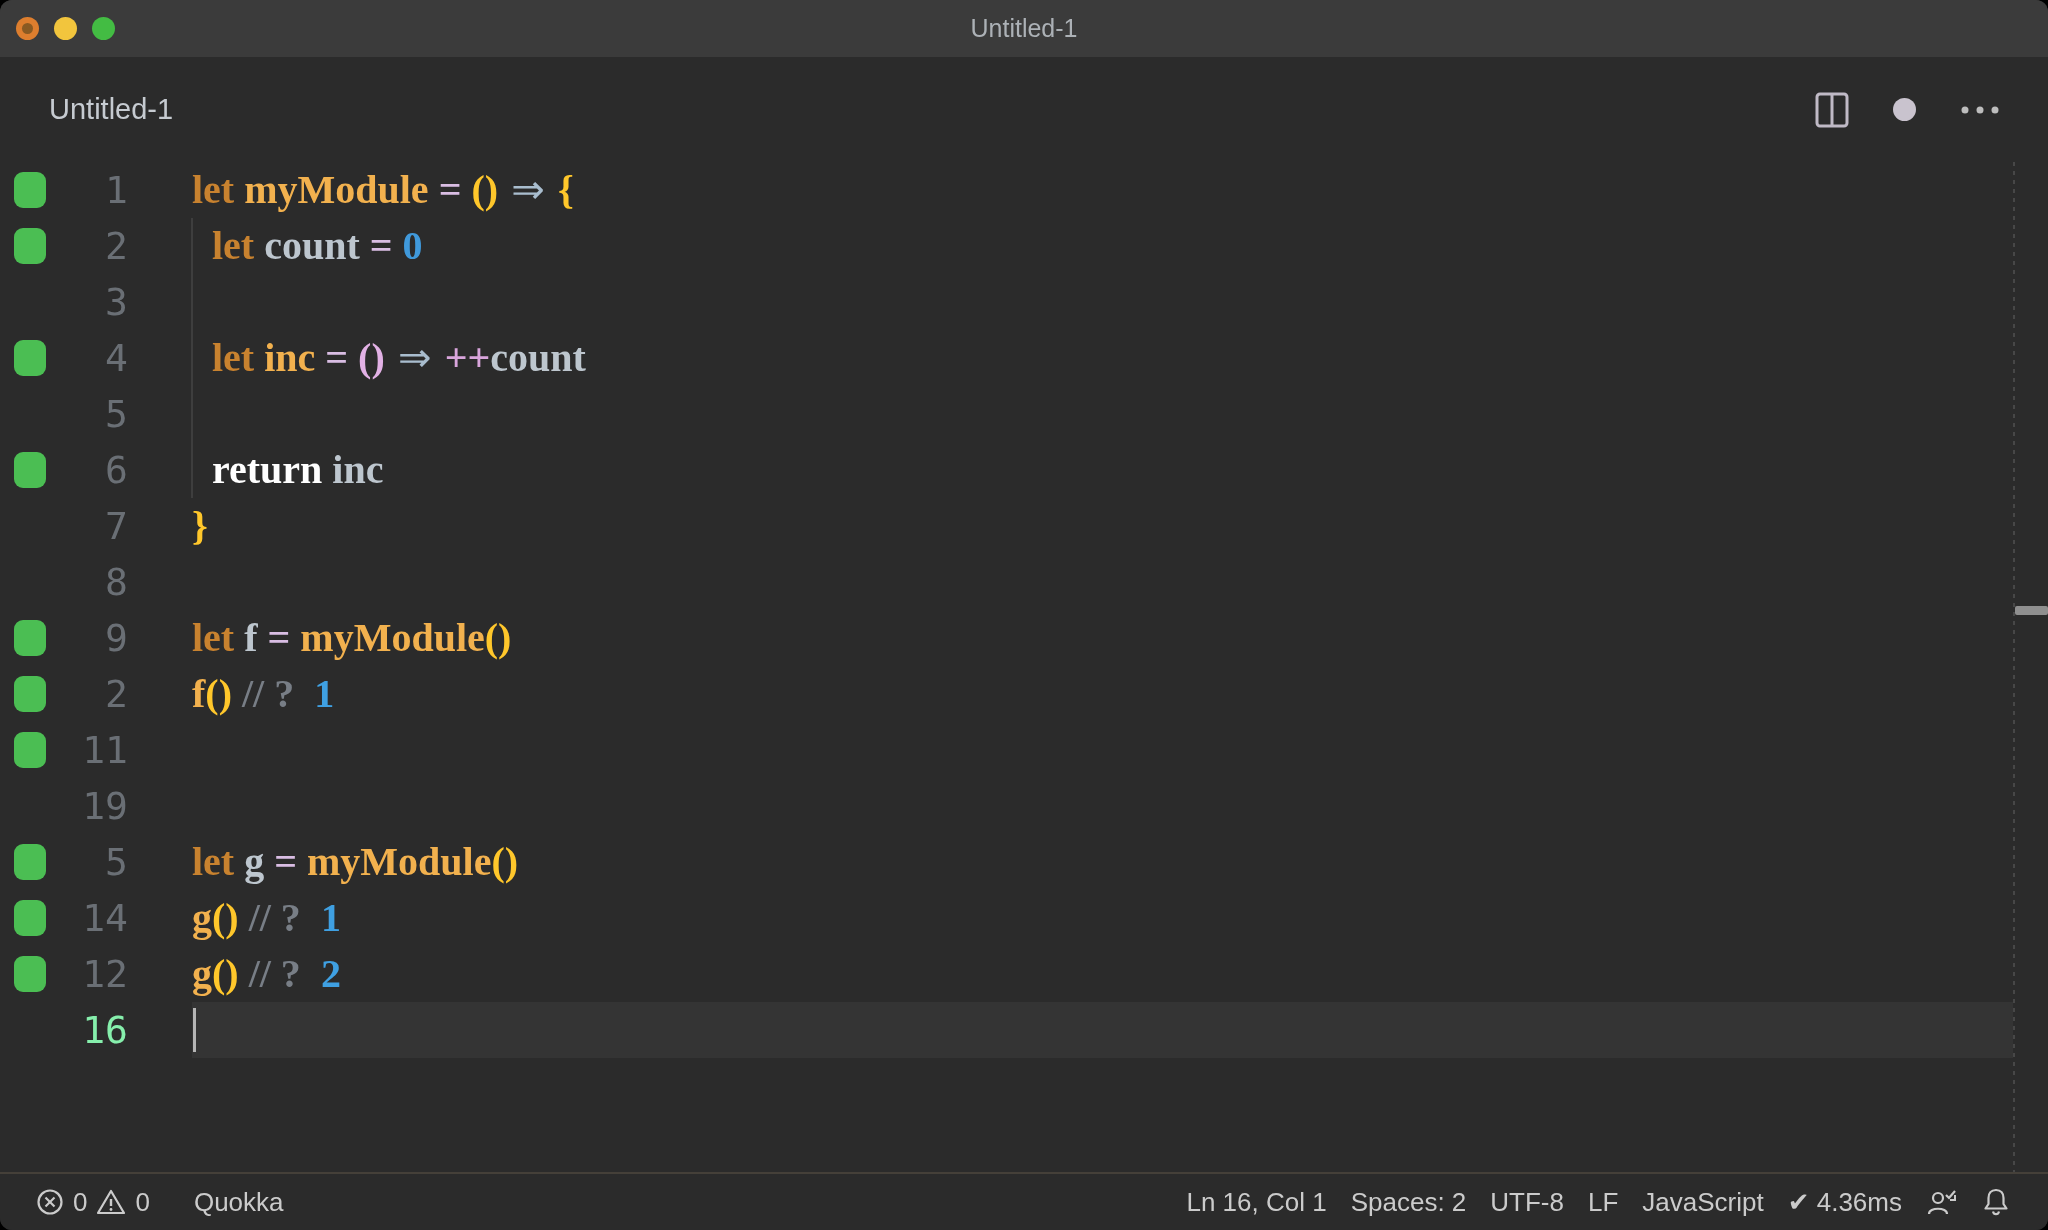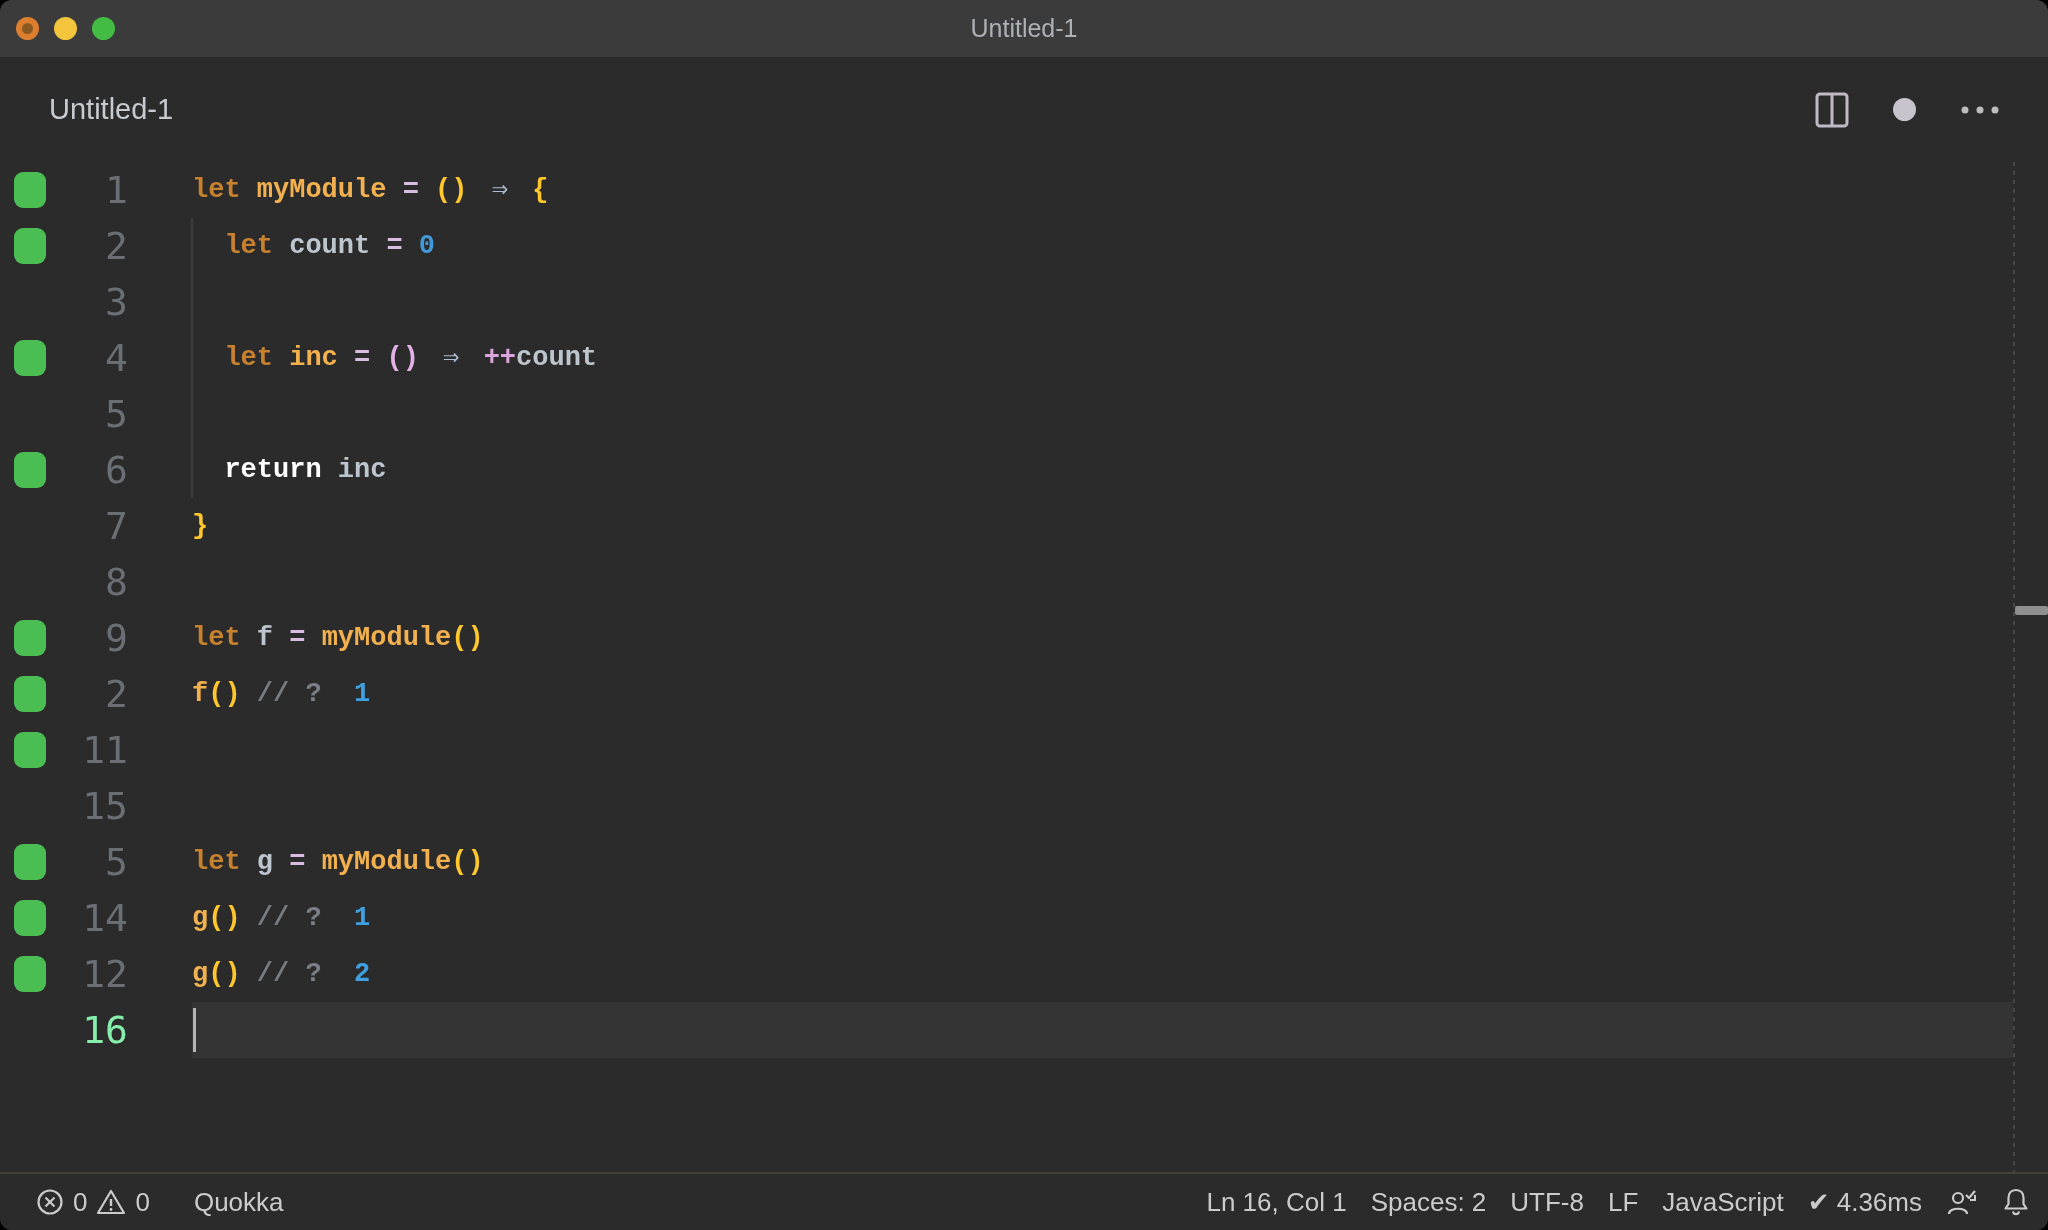--- a/index.html
+++ b/index.html
@@ -29,29 +29,29 @@
   .ruler{left:2013px;top:0;bottom:0;width:2px;
     background:repeating-linear-gradient(to bottom,#474747 0 4px,transparent 4px 9px);}
   .sash-tick{left:2015px;top:444px;width:33px;height:9px;background:#8f8f8f;border-radius:2px;}
   #lines{position:relative;}
   .line{display:flex;height:56px;line-height:56px;}
   .cov{width:60px;position:relative;flex:0 0 auto;}
   .sq{position:absolute;left:14px;top:10px;width:32px;height:36px;border-radius:9px;background:#4bbe53;}
   .num{width:68px;flex:0 0 auto;text-align:right;font-family:"DejaVu Sans Mono",monospace;
        font-size:38px;color:#6a6f75;}
   .num.active{color:#86efac;}
-  .code{padding-left:64px;white-space:pre;font-family:Liberation Mono, monospace;
-        font-size:27px;font-weight:700;color:#bdc6ce;}
+  .code{padding-left:64px;white-space:pre;font-family:Liberation Serif, serif;
+        font-size:40px;font-weight:700;color:#bdc6ce;}
   .tok-ar{display:inline-block;width:2ch;text-align:center;font-weight:400;}
   
   .statusbar{height:56px;flex:0 0 auto;border-top:2px solid #454039;background:#2b2b2b;
     display:flex;align-items:center;justify-content:space-between;
     color:#cbcbcb;font-size:26px;}
   .sb-left{display:flex;align-items:center;gap:14px;padding-left:36px;}
-  .sb-right{display:flex;align-items:center;gap:24px;padding-right:18px;}
+  .sb-right{display:flex;align-items:center;gap:24px;padding-right:38px;}
   .sb-item{display:flex;align-items:center;gap:9px;cursor:default;}
   .sb-gap{width:16px;}
   svg{display:block;}
 </style>
 </head>
 <body>
 
 <div class="window">
 
   <div class="titlebar">
@@ -154,21 +154,21 @@
           <div class="code"><span style="color: rgb(242, 177, 78);">f</span><span style="color: rgb(255, 199, 43);">()</span><span> </span><span style="color: rgb(120, 126, 134);">// ?</span><span>  </span><span style="color: rgb(63, 160, 226);">1</span></div>
         </div>
         <div class="line">
           <div class="cov">
             <span class="sq" style="background: rgb(75, 190, 83);"></span>
           </div>
           <div class="num">11</div>
         </div>
         <div class="line">
           <div class="cov"></div>
-          <div class="num">15</div>
+          <div class="num">19</div>
           <div class="code"></div>
         </div>
         <div class="line">
           <div class="cov">
             <span class="sq" style="background: rgb(75, 190, 83);"></span>
           </div>
           <div class="num">5</div>
           <div class="code"><span style="color: rgb(200, 130, 47);">let</span><span> </span><span style="color: rgb(189, 198, 206);">g</span><span> </span><span style="color: rgb(217, 189, 227);">=</span><span> </span><span style="color: rgb(242, 177, 78);">myModule</span><span style="color: rgb(255, 199, 43);">()</span></div>
         </div>
         <div class="line">

